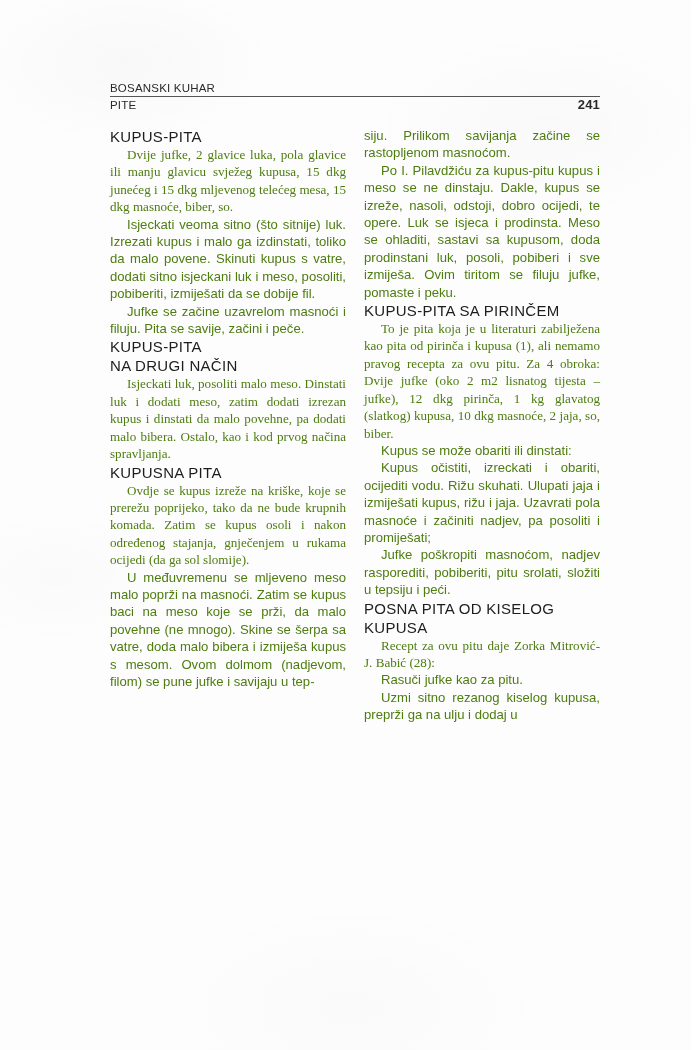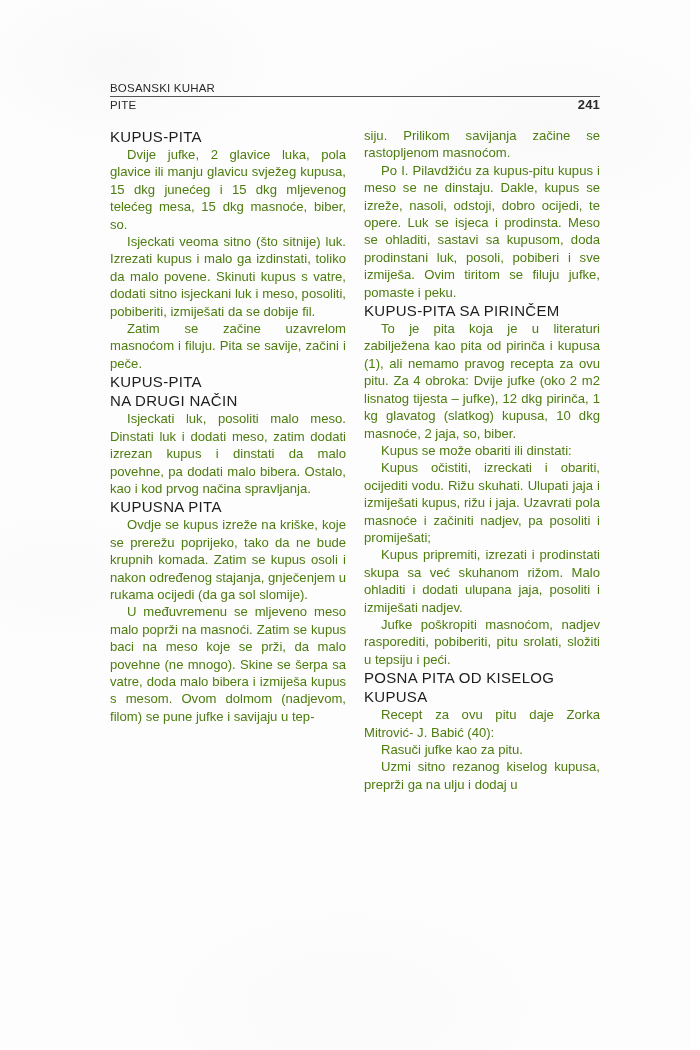--- a/index.html
+++ b/index.html
@@ -111,21 +111,21 @@
     text-indent: 17px;
     color: #4d7c0f;
     hyphens: manual;
   }
   p.para.noindent {
     text-indent: 0;
   }
 
   
   .sp-title-before { margin-top: 27px; }
-  .sp-title-after  { margin-top: 15px; }
+  .sp-title-after  { margin-top: 15px; font-family: Liberation Serif, serif; }
   .sp-first        { margin-top: 14px; }
 
   .col > *:first-child { margin-top: 0; }
 </style>
 </head>
 <body>
 
 <div class="page">
   <div class="scan-noise"></div>
 
@@ -138,37 +138,36 @@
         <span>PITE</span>
         <span class="folio">241</span>
       </div>
     </div>
 
     <div class="columns">
       <div class="col" id="col-left">
           <h2 class="recipe-title title-block"><span>KUPUS-PITA</span></h2>
           <p class="para sp-title-after">Dvije jufke, 2 glavice luka, pola glavice ili manju glavicu svježeg kupusa, 15 dkg junećeg i 15 dkg mljevenog telećeg mesa, 15 dkg masnoće, biber, so.</p>
           <p class="para">Isjeckati veoma sitno (što sitnije) luk. Izrezati kupus i malo ga izdinstati, toliko da malo povene. Skinuti kupus s vatre, dodati sitno isjeckani luk i meso, posoliti, pobiberiti, izmiješati da se dobije fil.</p>
-          <p class="para">Zatim se začine uzavrelom masnoćom i filuju. Pita se savije, začini i peče.</p>
+          <p class="para">Jufke se začine uzavrelom masnoći i filuju. Pita se savije, začini i peče.</p>
           <h2 class="recipe-title title-block sp-title-before"><span>KUPUS-PITA</span><span class="line2">NA DRUGI NAČIN</span></h2>
           <p class="para sp-title-after">Isjeckati luk, posoliti malo meso. Dinstati luk i dodati meso, zatim dodati izrezan kupus i dinstati da malo povehne, pa dodati malo bibera. Ostalo, kao i kod prvog načina spravljanja.</p>
           <h2 class="recipe-title title-block sp-title-before"><span>KUPUSNA PITA</span></h2>
           <p class="para sp-title-after">Ovdje se kupus izreže na kriške, koje se prerežu poprijeko, tako da ne bude krupnih komada. Zatim se kupus osoli i nakon određenog stajanja, gnječenjem u rukama ocijedi (da ga sol slomije).</p>
           <p class="para">U međuvremenu se mljeveno meso malo poprži na masnoći. Zatim se kupus baci na meso koje se prži, da malo povehne (ne mnogo). Skine se šerpa sa vatre, doda malo bibera i izmiješa kupus s mesom. Ovom dolmom (nadjevom, filom) se pune jufke i savijaju u tep-</p>
         </div>
       <div class="col" id="col-right">
           <p class="para sp-first noindent">siju. Prilikom savijanja začine se rastopljenom masnoćom.</p>
           <p class="para">Po I. Pilavdžiću za kupus-pitu kupus i meso se ne dinstaju. Dakle, kupus se izreže, nasoli, odstoji, dobro ocijedi, te opere. Luk se isjeca i prodinsta. Meso se ohladiti, sastavi sa kupusom, doda prodinstani luk, posoli, pobiberi i sve izmiješa. Ovim tiritom se filuju jufke, pomaste i peku.</p>
           <h2 class="recipe-title title-block sp-title-before"><span>KUPUS-PITA SA PIRINČEM</span></h2>
           <p class="para sp-title-after">To je pita koja je u literaturi zabilježena kao pita od pirinča i kupusa (1), ali nemamo pravog recepta za ovu pitu. Za 4 obroka: Dvije jufke (oko 2 m2 lisnatog tijesta – jufke), 12 dkg pirinča, 1 kg glavatog (slatkog) kupusa, 10 dkg masnoće, 2 jaja, so, biber.</p>
           <p class="para">Kupus se može obariti ili dinstati:</p>
           <p class="para">Kupus očistiti, izreckati i obariti, ocijediti vodu. Rižu skuhati. Ulupati jaja i izmiješati kupus, rižu i jaja. Uzavrati pola masnoće i začiniti nadjev, pa posoliti i promiješati;</p>
-          <p class="para">Kupus pripremiti, izrezati i prodinstati skupa sa već skuhanom rižom. Malo ohladiti i dodati ulupana jaja, posoliti i izmiješati nadjev.</p>
           <p class="para">Jufke poškropiti masnoćom, nadjev rasporediti, pobiberiti, pitu srolati, složiti u tepsiju i peći.</p>
           <h2 class="recipe-title title-block sp-title-before"><span>POSNA PITA OD KISELOG</span><span class="line2">KUPUSA</span></h2>
-          <p class="para sp-title-after">Recept za ovu pitu daje Zorka Mitrović- J. Babić (40):</p>
+          <p class="para sp-title-after">Recept za ovu pitu daje Zorka Mitrović- J. Babić (28):</p>
           <p class="para">Rasuči jufke kao za pitu.</p>
           <p class="para">Uzmi sitno rezanog kiselog kupusa, preprži ga na ulju i dodaj u</p>
         </div>
     </div>
 
   </div>
 </div>
 
 </body></html>

